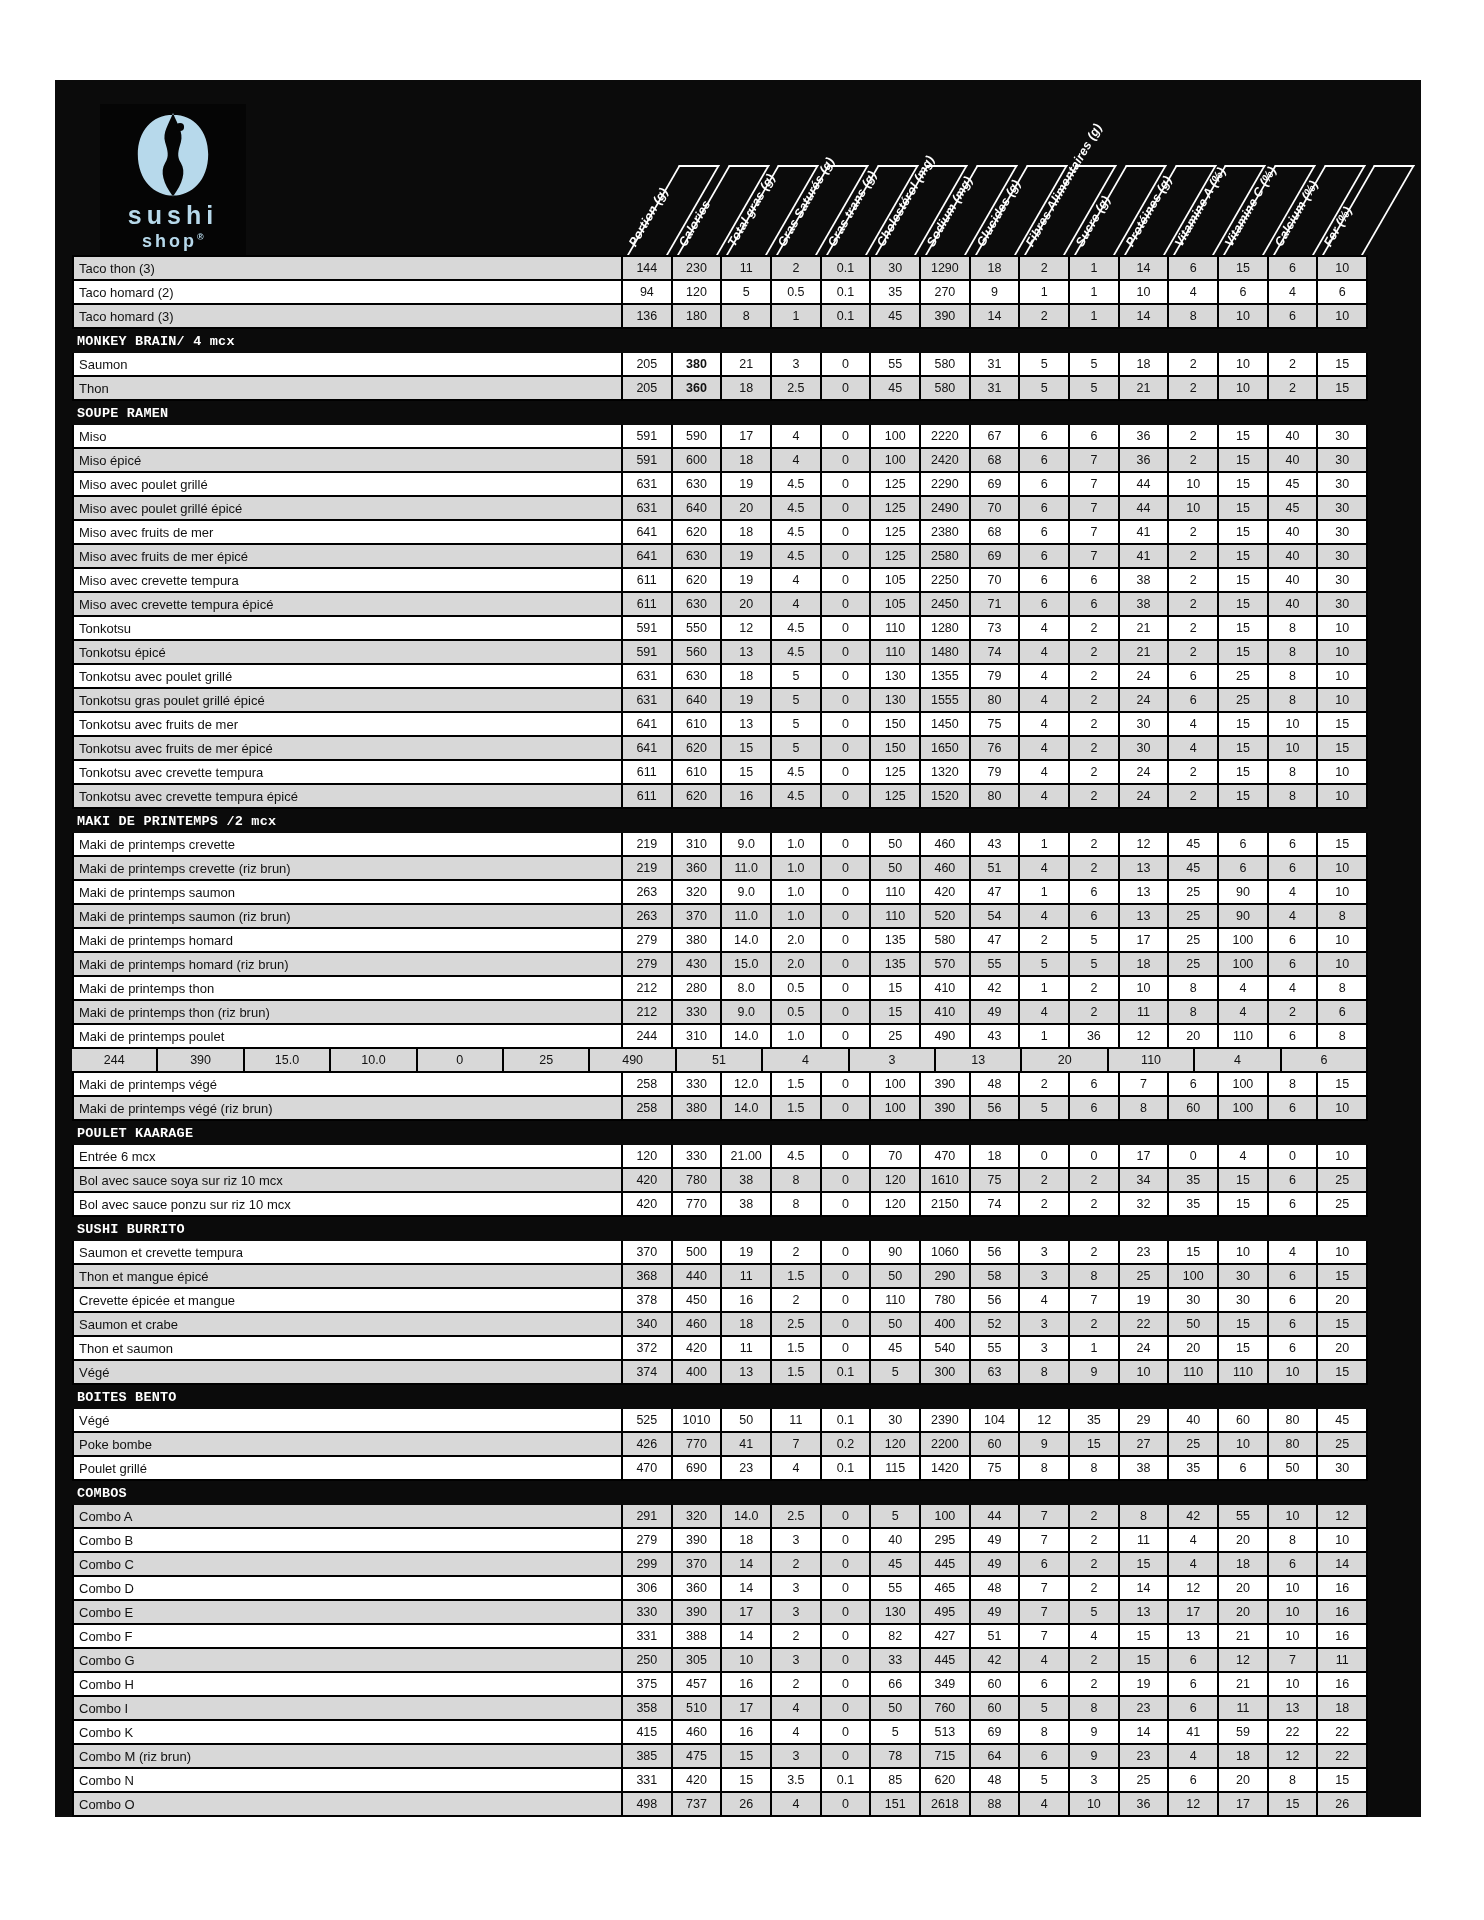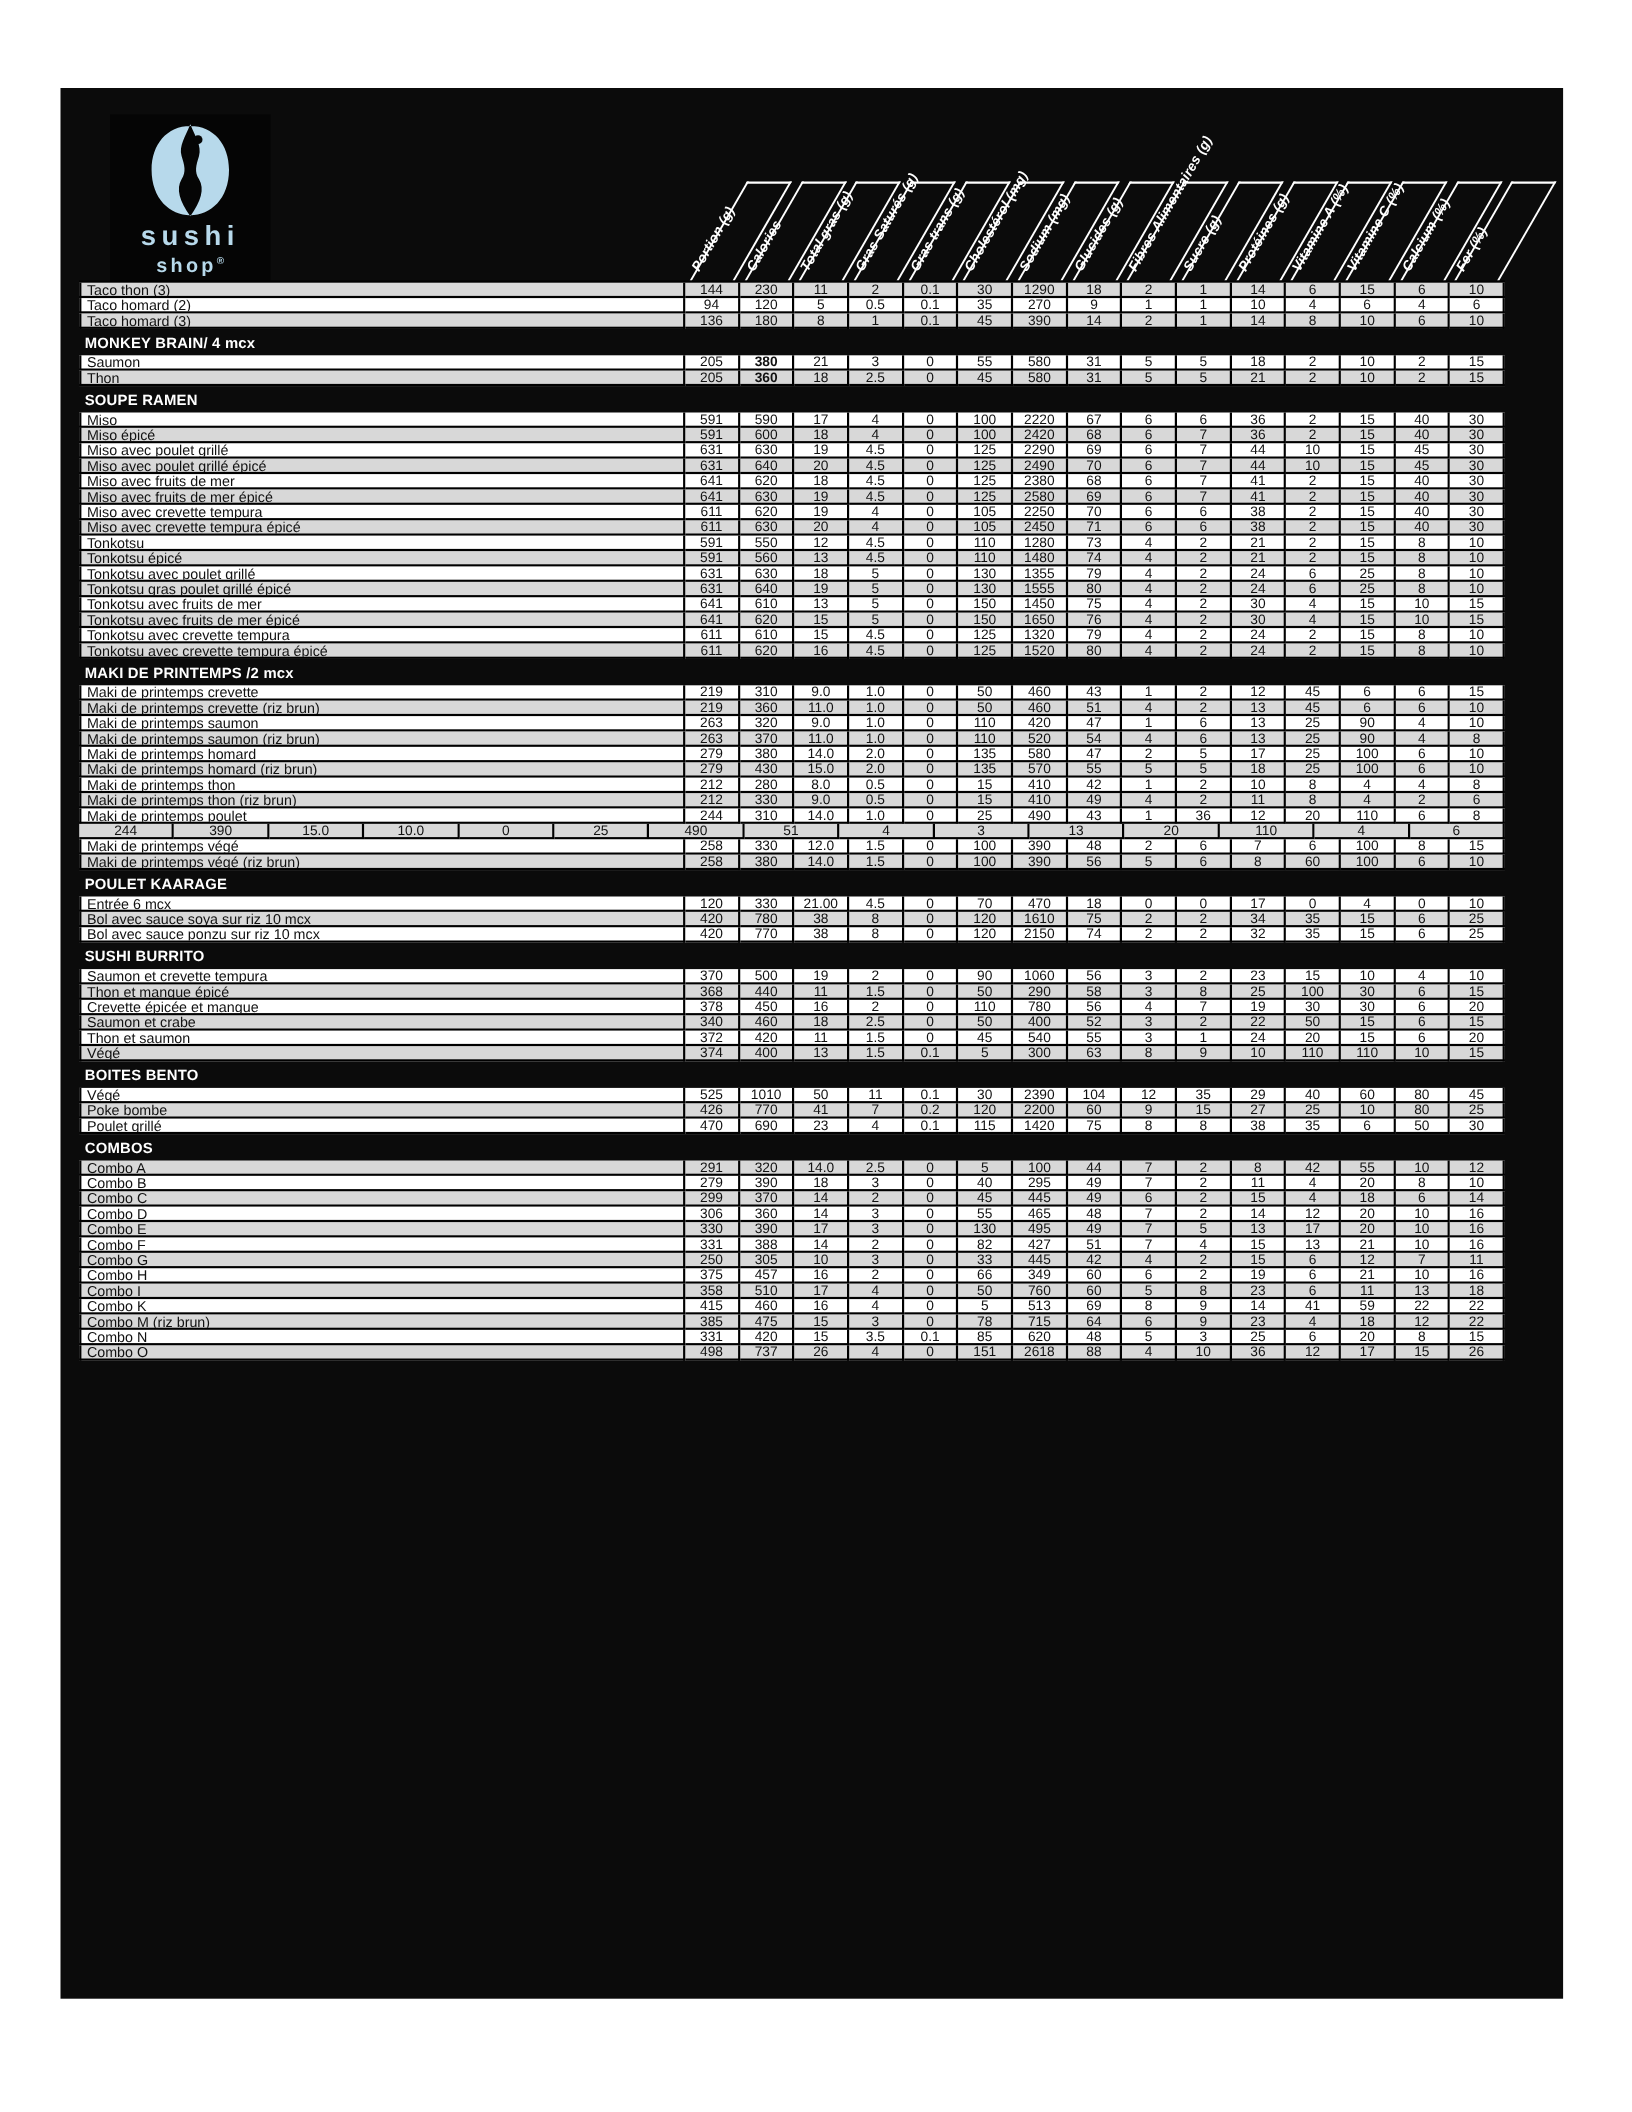--- a/index.html
+++ b/index.html
@@ -36,38 +36,38 @@
     box-sizing:border-box;
   }
   .hdr-label{
     position:absolute;bottom:6px;
     transform:rotate(-60deg);transform-origin:left bottom;
     color:var(--header-text,#fff);font-weight:bold;font-style:italic;
     font-size:12.5px;white-space:nowrap;letter-spacing:.2px;
   }
   
   .tbl{position:absolute;left:17px;top:175px;width:1296px;border-top:2px solid #000;}
-  .row{display:flex;height:14px;box-sizing:border-box;}
+  .row{display:flex;height:24px;box-sizing:border-box;}
   .cell{
     box-sizing:border-box;background:var(--row-plain,#fff);
     border-right:2px solid #000;border-bottom:2px solid #000;
     display:flex;align-items:center;justify-content:center;
     font-size:12.5px;color:#111;overflow:hidden;
   }
   .cell.name{
     flex:0 0 551px;justify-content:flex-start;padding-left:5px;
     border-left:2px solid #000;font-size:13px;
   }
   .cell.val{flex:1;}
   .row.shaded .cell{background:var(--row-shaded,#d8d8d8);}
   .cell.b{font-weight:bold;}
   .section-row{
     height:24px;display:flex;align-items:center;box-sizing:border-box;
     padding-left:5px;color:#fff;font-weight:bold;font-size:13.5px;
-    background:transparent;letter-spacing:.2px;
+    background:transparent;letter-spacing:.2px;font-family:Liberation Mono, monospace;
   }
 </style>
 </head>
 <body>
 
 <div class="panel">
 
   <div class="logo">
     <svg viewBox="0 0 100 100" aria-hidden="true">
       <path fill="#b7d9eb" fill-rule="evenodd" d="

